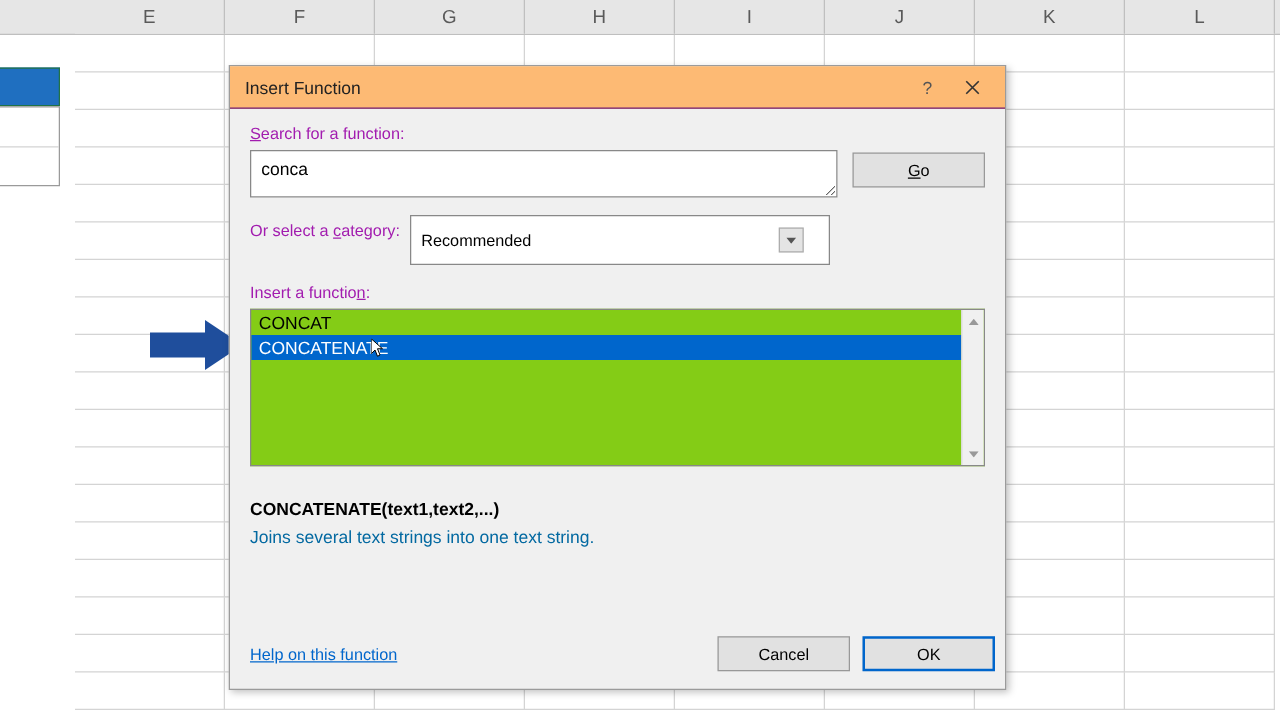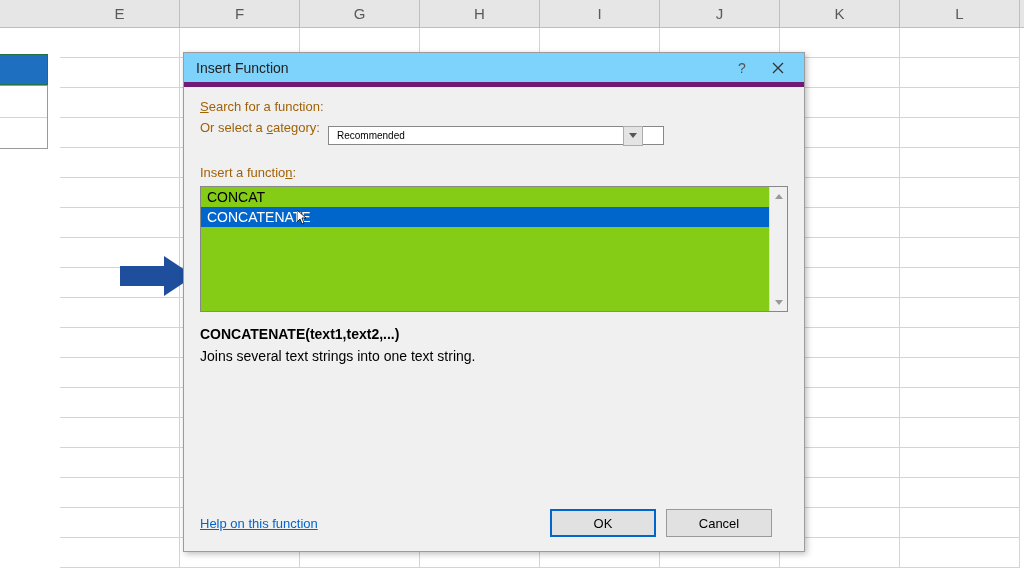--- a/index.html
+++ b/index.html
@@ -110,38 +110,38 @@
       top: 52px;
       left: 183px;
       width: 622px;
       height: 500px;
       background: #f0f0f0;
       border: 1px solid #9b9b9b;
       box-shadow: 2px 2px 6px rgba(0,0,0,0.25);
     }
     .titlebar {
       height: 34px;
-      background: #7dd3fc;
-      border-bottom: 5px solid #701a75;
+      background: #fdba74;
+      border-bottom: 1px solid #701a75;
       display: flex;
       align-items: center;
       padding: 0 8px 0 12px;
       font-size: 14px;
     }
     .titlebar .title { flex: 1; color: #222; }
     .titlebar .help, .titlebar .closebtn {
       width: 36px; height: 26px;
       display: flex; align-items: center; justify-content: center;
       color: #555; font-size: 14px;
       cursor: default;
     }
     .dialog-body {
       padding: 12px 16px 0 16px;
     }
-    .label { font-size: 13px; color: #a16207; margin-bottom: 6px; }
+    .label { font-size: 13px; color: #a21caf; margin-bottom: 6px; }
     .underline-s { text-decoration: underline; text-decoration-skip-ink: none; }
     .search-row { display: flex; gap: 12px; margin-bottom: 14px; }
     .search-input {
       flex: 1;
       height: 38px;
       border: 1px solid #888;
       background: #fff;
       padding: 6px 8px;
       font-size: 14px;
       font-family: inherit;
@@ -151,26 +151,26 @@
       border: 1px solid #999;
       background: #e1e1e1;
       font-size: 13px;
       margin-top: 2px;
       cursor: default;
     }
     .go-btn span { text-decoration: underline; }
     .cat-row { display: flex; align-items: center; gap: 8px; margin-bottom: 14px; }
     .cat-row .label { margin-bottom: 16px; }
     .cat-select {
-      width: 336px; height: 19px;
+      width: 336px; height: 40px;
       border: 1px solid #888;
       background: #fff;
       display: flex; align-items: center; justify-content: space-between;
       padding: 0 20px 0 8px;
-      font-size: 10px;
+      font-size: 13px;
     }
     .cat-select .chev {
       width: 20px; height: 20px;
       border: 1px solid #adadad;
       background: #e4e4e4;
       display:flex; align-items:center; justify-content:center;
       font-size: 10px; color:#555;
     }
     .fn-list-wrap {
       border: 1px solid #888;
@@ -205,33 +205,33 @@
       background: #f0f0f0;
       border-left: 1px solid #dcdcdc;
       display:flex; flex-direction:column; justify-content:space-between;
     }
     .scrollbar .sb-btn {
       height: 18px;
       display:flex; align-items:center; justify-content:center;
       font-size:10px; color:#888;
     }
     .syntax {
-      margin-top: 14px;
+      margin-top: 26px;
       font-weight: bold;
       font-size: 14px;
     }
     .desc {
       margin-top: 6px;
       font-size: 14px;
-      color: #000000;
+      color: #0369a1;
     }
     .dialog-footer {
       position: absolute;
       left: 0; right: 0; bottom: 0;
-      padding: 12px 32px 14px 16px;
+      padding: 12px 8px 14px 16px;
       display: flex;
       align-items: center;
     }
     .help-link {
       color: #0066cc;
       text-decoration: underline;
       font-size: 13px;
       flex: 1;
     }
     .btn {
@@ -478,20 +478,24 @@
     <div class="help">?</div>
     <div class="closebtn">
       <svg width="12" height="12" viewBox="0 0 12 12">
           <path d="M1 1 L11 11 M11 1 L1 11" stroke="#333" stroke-width="1.3"></path>
         </svg>
     </div>
   </div>
 
   <div class="dialog-body">
     <div class="label"><span class="underline-s">S</span><span>earch for a function:</span></div>
+    <div class="search-row">
+      <textarea class="search-input" style="">conca</textarea>
+      <button class="go-btn"><span>G</span><span style="text-decoration:none">o</span></button>
+    </div>
 
     <div class="cat-row">
       <div class="label"><span>Or select a </span><span class="underline-s">c</span><span>ategory:</span></div>
       <div class="cat-select">
         <span>Recommended</span>
         <span class="chev">
           <svg width="8" height="5" viewBox="0 0 8 5">
               <path d="M0 0 L4 5 L8 0 Z" fill="#555"></path>
             </svg>
         </span>
@@ -522,16 +526,16 @@
           </div>
       </div>
     </div>
 
     <div class="syntax">CONCATENATE(text1,text2,...)</div>
     <div class="desc">Joins several text strings into one text string.</div>
   </div>
 
   <div class="dialog-footer">
     <a class="help-link">Help on this function</a>
+    <button class="btn">Cancel</button>
     <button class="btn primary">OK</button>
-    <button class="btn">Cancel</button>
   </div>
 </div>
 
 </body></html>

